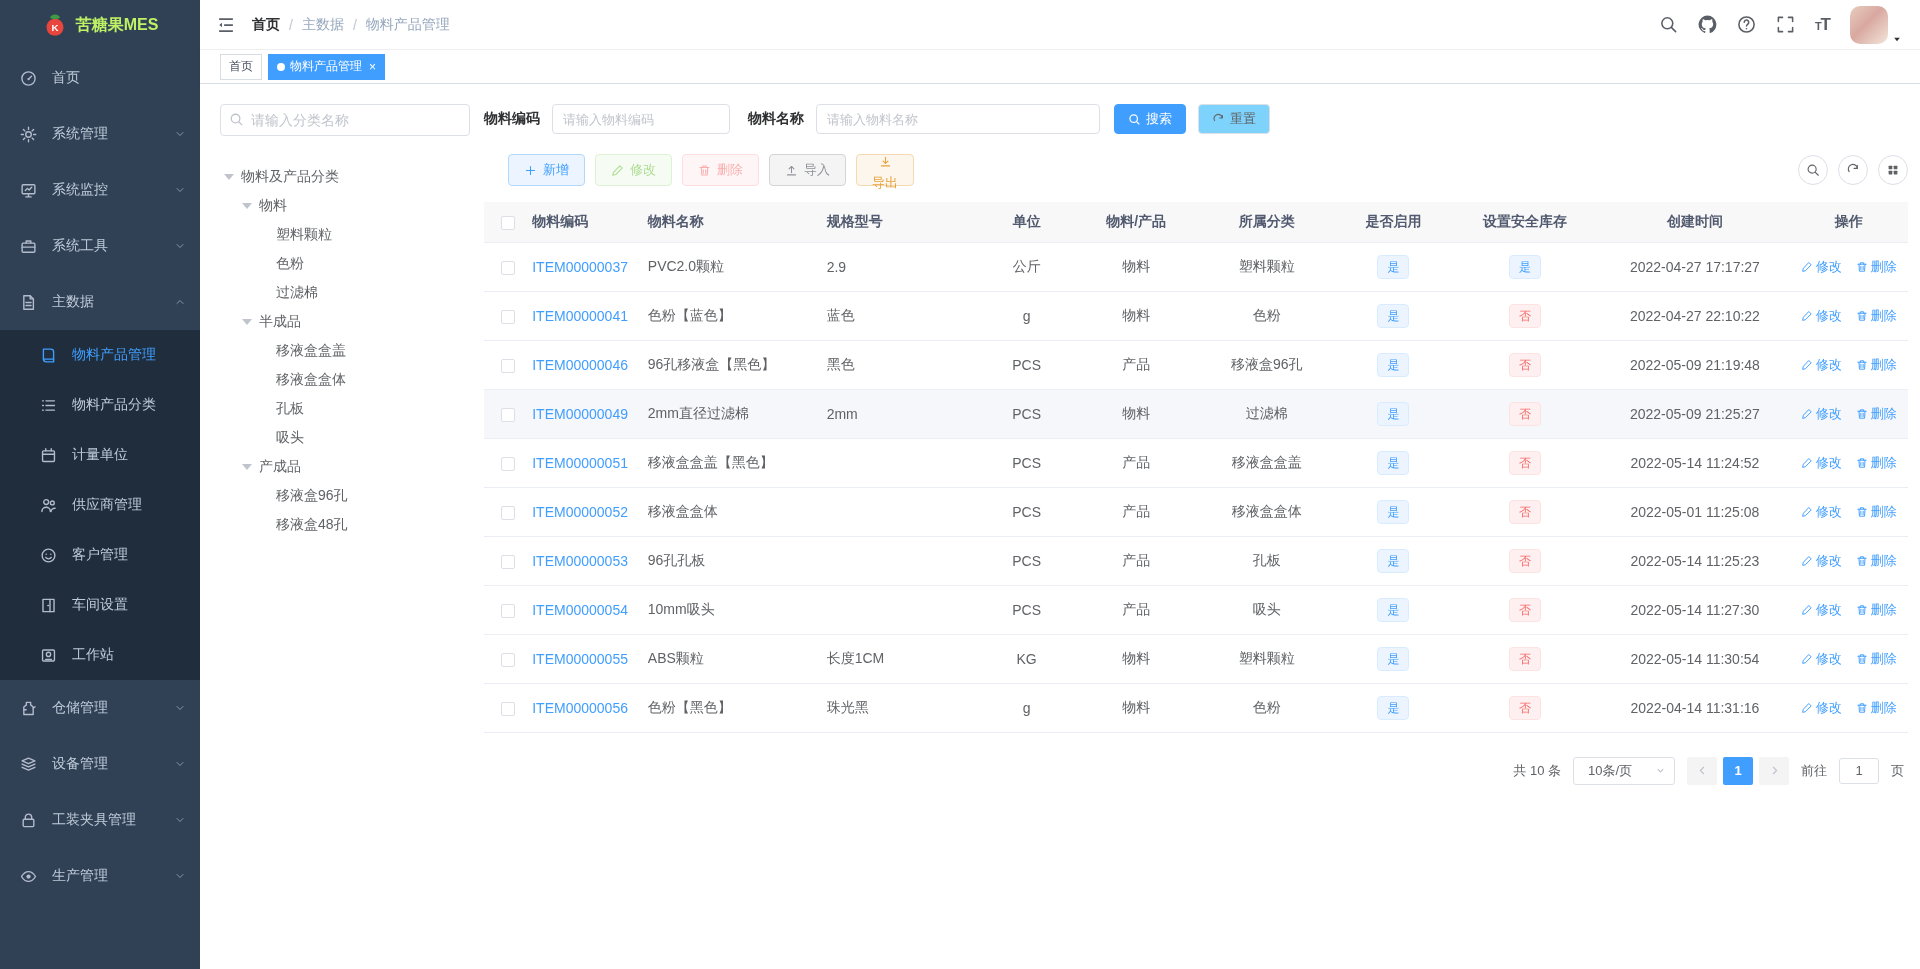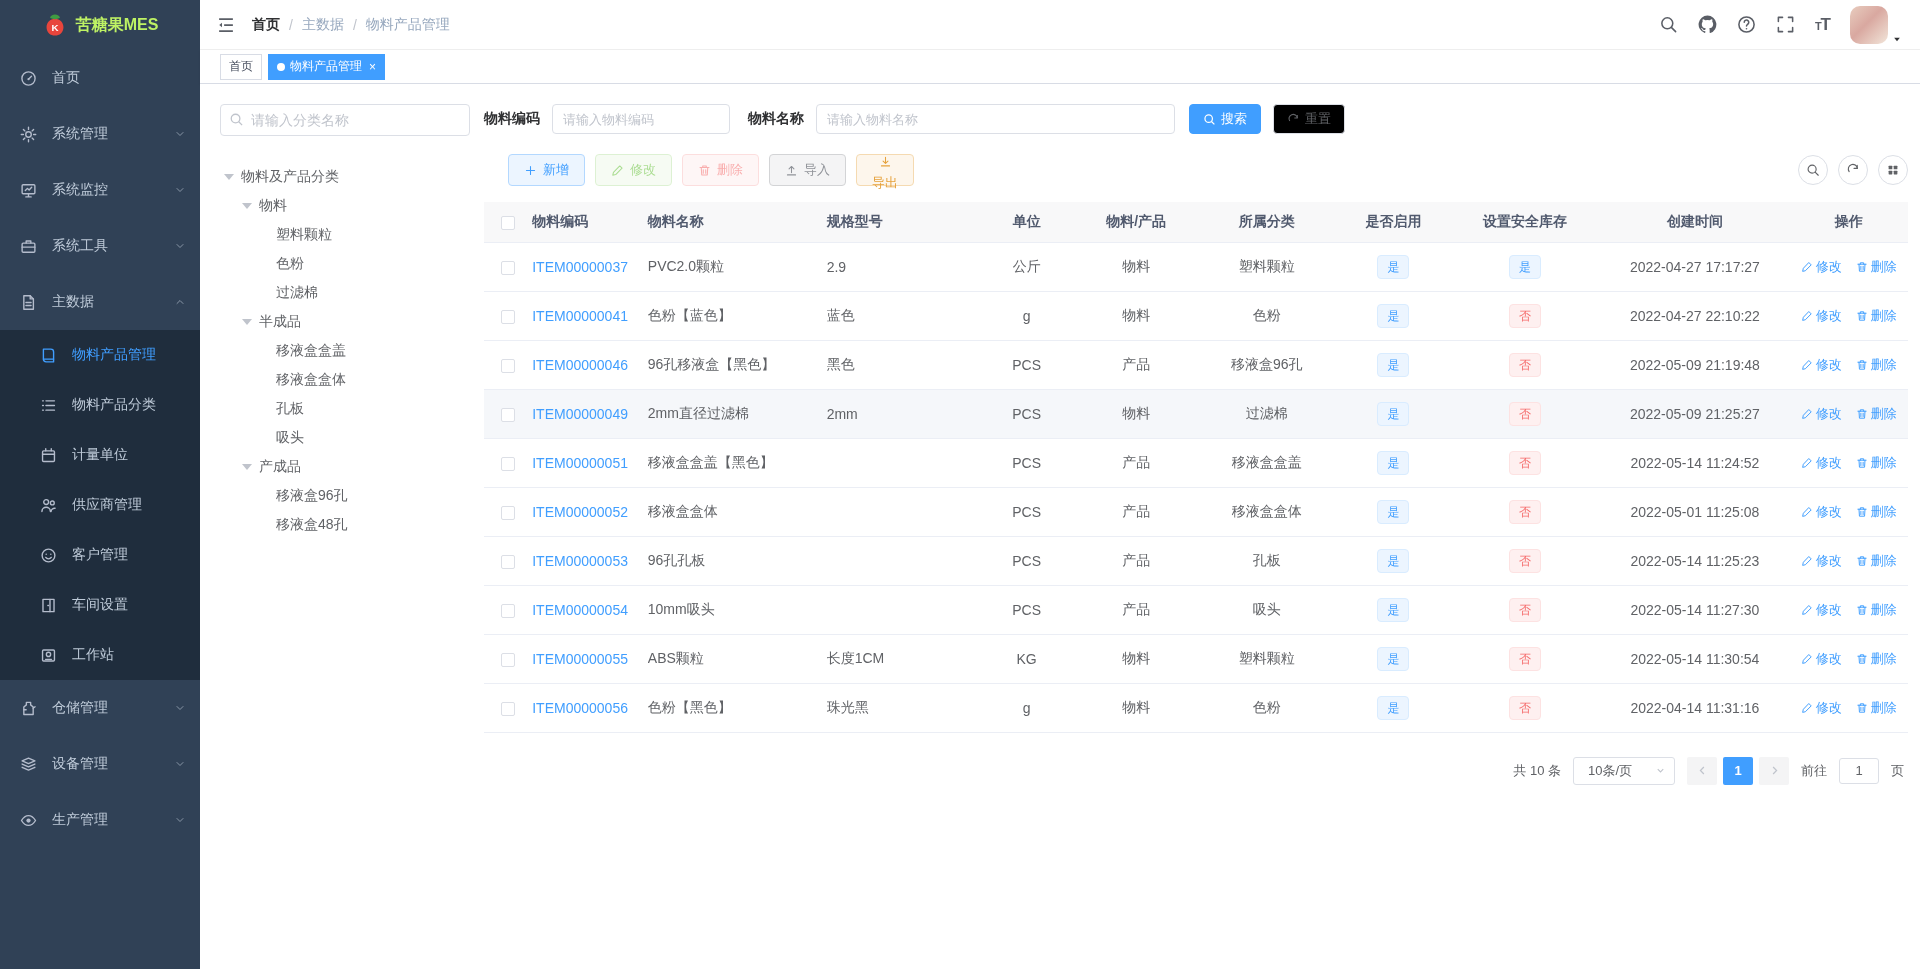--- a/index.html
+++ b/index.html
@@ -64,25 +64,25 @@
   .tree-row.lvl0 { padding-left: 4px; }
   .tree-row.lvl1 { padding-left: 22px; }
   .tree-row.lvl2 { padding-left: 56px; }
 
   .table-panel { flex: 1; min-width: 0; }
   .filter-row { display: flex; align-items: center; margin-bottom: 20px; }
   .filter-label { font-weight: 700; color: #303133; font-size: 14px; margin-right: 12px; }
   .inp { height: 30px; border: 1px solid #dcdfe6; border-radius: 4px; padding: 0 10px; font-size: 13px; color: #606266; outline: none; font-family: inherit; }
   .inp::placeholder { color: #c0c4cc; }
   .inp-code { width: 178px; margin-right: 18px; }
-  .inp-name { width: 359px; margin-right: 14px; }
+  .inp-name { width: 284px; margin-right: 14px; }
   .btn { height: 30px; border-radius: 4px; font-size: 13px; padding: 0 13px; display: inline-flex; align-items: center; gap: 5px; border: 1px solid transparent; cursor: pointer; font-family: inherit; }
   .btn svg { width: 13px; height: 13px; }
   .btn-search { background: #409eff; border-color: #409eff; color: #fff; margin-right: 12px; }
-  .btn-reset { background: #000000; border-color: #dcdfe6; color: #606266; }
+  .btn-reset { background: #7dd3fc; border-color: #dcdfe6; color: #606266; }
 
   .toolbar { display: flex; align-items: center; margin: 0 0 16px 24px; }
   .tbtn { height: 32px; padding: 0 15px; border-radius: 4px; font-size: 13px; border: 1px solid; margin-right: 10px; display: inline-flex; align-items: center; gap: 6px; cursor: pointer; background: #fff; font-family: inherit; }
   .tbtn svg { width: 13px; height: 13px; }
   .tbtn-primary { color: #409eff; background: #ecf5ff; border-color: #b3d8ff; }
   .tbtn-success { color: #67c23a; background: #f0f9eb; border-color: #c2e7b0; }
   .tbtn-danger  { color: #f56c6c; background: #fef0f0; border-color: #fbc4c4; }
   .tbtn-info    { color: #909399; background: #f4f4f5; border-color: #d3d4d6; }
   .tbtn-warning { color: #e6a23c; background: #fdf6ec; border-color: #f5dab1; flex-direction: column; }
   .tbtn.disabled { opacity: .55; cursor: not-allowed; }
@@ -284,20 +284,34 @@
           </span>
   </div>
         <div class="menu-item">
     <span class="icon " style="display:inline-flex">
             <svg viewBox="0 0 16 16" fill="none" stroke="currentColor" stroke-width="1.3" stroke-linecap="round" stroke-linejoin="round">
               <path d="M8 2l6 2.6L8 7.2 2 4.6z"></path>
               <path d="M2 7.6l6 2.6 6-2.6M2 10.6l6 2.6 6-2.6"></path>
             </svg>
           </span>
           <span class="menu-label">设备管理</span>
+    <span class="chev">
+            <svg viewBox="0 0 16 16" fill="none" stroke="currentColor" stroke-width="1.3" stroke-linecap="round" stroke-linejoin="round">
+              <path d="M4 6l4 4 4-4"></path>
+            </svg>
+          </span>
+  </div>
+        <div class="menu-item">
+    <span class="icon " style="display:inline-flex">
+            <svg viewBox="0 0 16 16" fill="none" stroke="currentColor" stroke-width="1.3" stroke-linecap="round" stroke-linejoin="round">
+              <rect x="3" y="6.8" width="10" height="7" rx="1"></rect>
+              <path d="M5 6.8V5a3 3 0 016 0v1.8"></path>
+            </svg>
+          </span>
+          <span class="menu-label">工装夹具管理</span>
     <span class="chev">
             <svg viewBox="0 0 16 16" fill="none" stroke="currentColor" stroke-width="1.3" stroke-linecap="round" stroke-linejoin="round">
               <path d="M4 6l4 4 4-4"></path>
             </svg>
           </span>
   </div>
         <div class="menu-item">
     <span class="icon " style="display:inline-flex">
             <svg viewBox="0 0 16 16" fill="none" stroke="currentColor" stroke-width="1.3" stroke-linecap="round" stroke-linejoin="round">
               <path d="M1.4 8s2.8-4.6 6.6-4.6S14.6 8 14.6 8 11.8 12.6 8 12.6 1.4 8 1.4 8z"></path>

